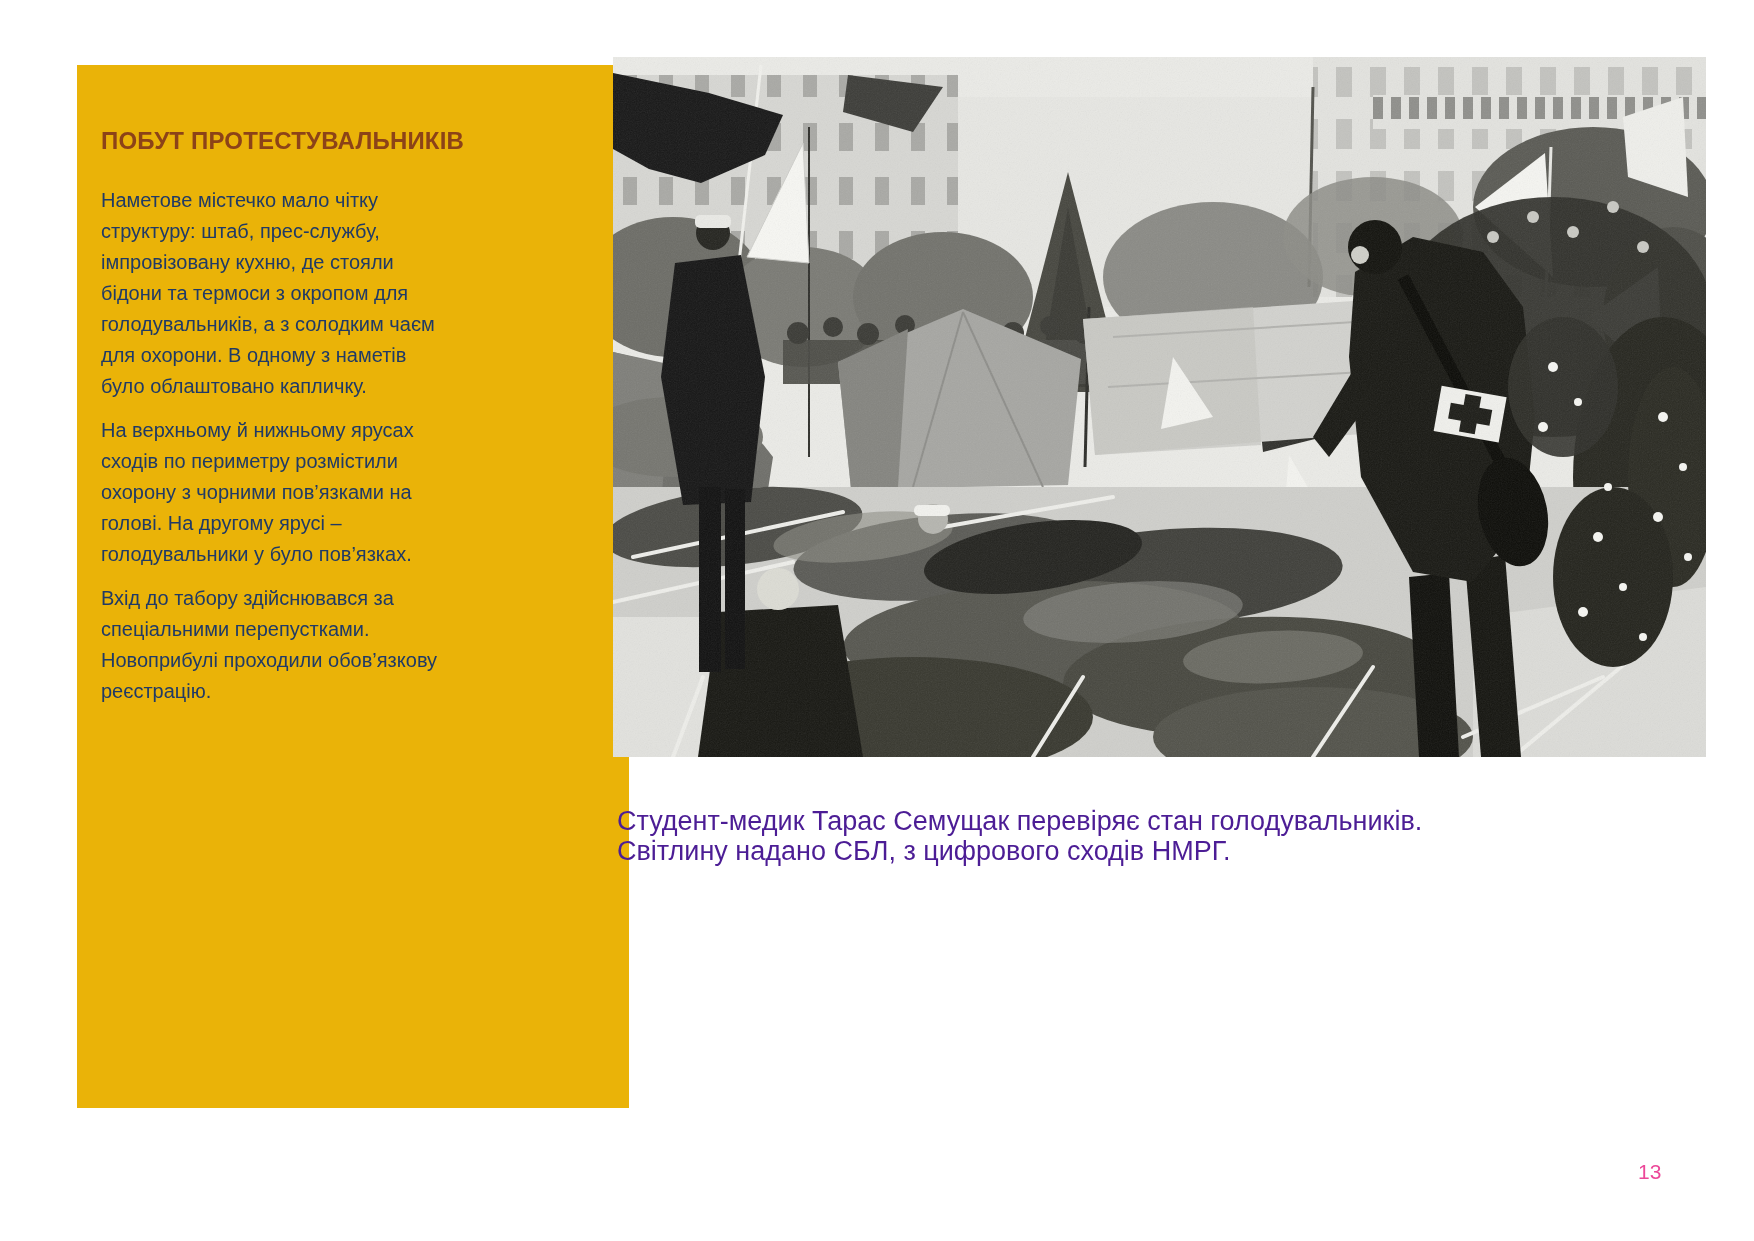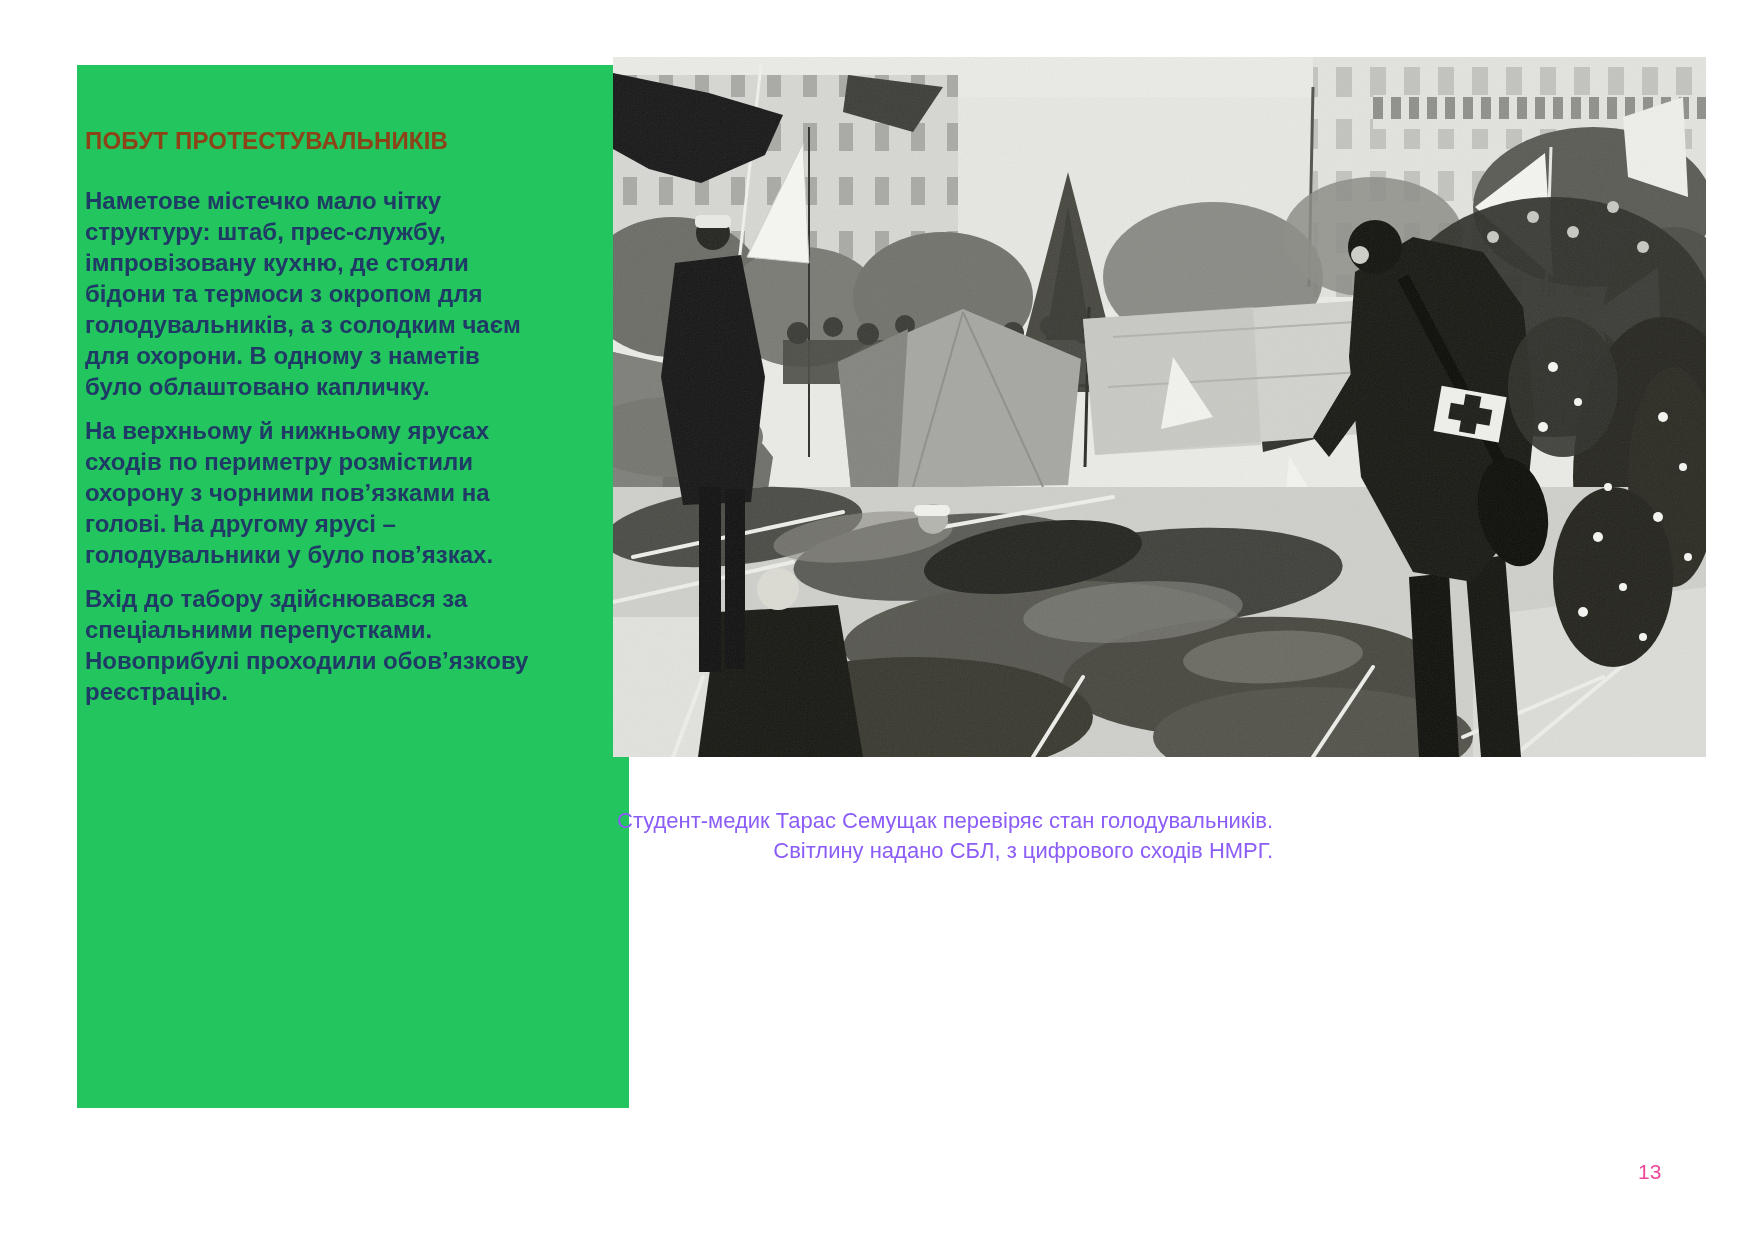--- a/index.html
+++ b/index.html
@@ -11,55 +11,54 @@
   }
   .page {
     position: relative;
     width: 1754px; height: 1241px;
     background: #ffffff;
   }
   .sidebar {
     position: absolute;
     left: 77px; top: 65px;
     width: 552px; height: 1043px;
-    background: #22c55e;
+    background: #eab308;
     box-sizing: border-box;
-    padding: 62px 14px 0 8px;
+    padding: 62px 14px 0 24px;
   }
   .sidebar h2 {
     margin: 0 0 30px 0;
     font-size: 24px;
     font-weight: 700;
     letter-spacing: 0.2px;
     color: #8c4318;
   }
   .sidebar p {
     margin: 0 0 13px 0;
-    font-size: 24px;
-    font-weight: 700;
+    font-size: 20px;
+    font-weight: 400;
     line-height: 31px;
     color: #203a66;
     white-space: pre-line;
   }
   .photo-frame {
     position: absolute;
     left: 613px; top: 57px;
     width: 1093px; height: 700px;
     overflow: hidden;
     background: #e9e9e5;
   }
   .photo-frame svg { display: block; }
   .caption {
     position: absolute;
     left: 617px; top: 806px;
-    font-size: 22px;
+    font-size: 27px;
     font-weight: 400;
     line-height: 30px;
-    color: #8b5cf6;
-    text-align: right;
+    color: #4c1d95;
   }
   .page-number {
     position: absolute;
     left: 1638px; top: 1160px;
     font-size: 21px;
     color: #ec4899;
   }
 </style>
 </head>
 <body>

